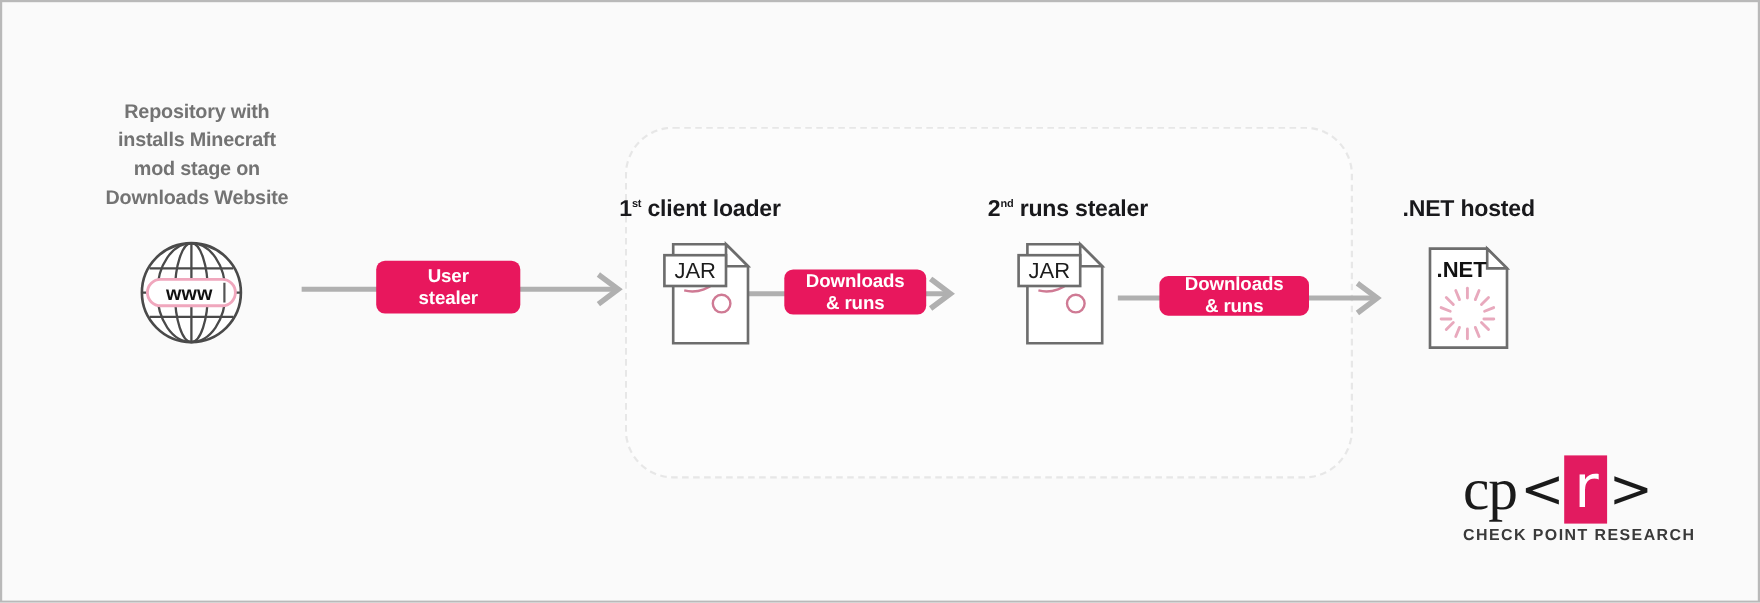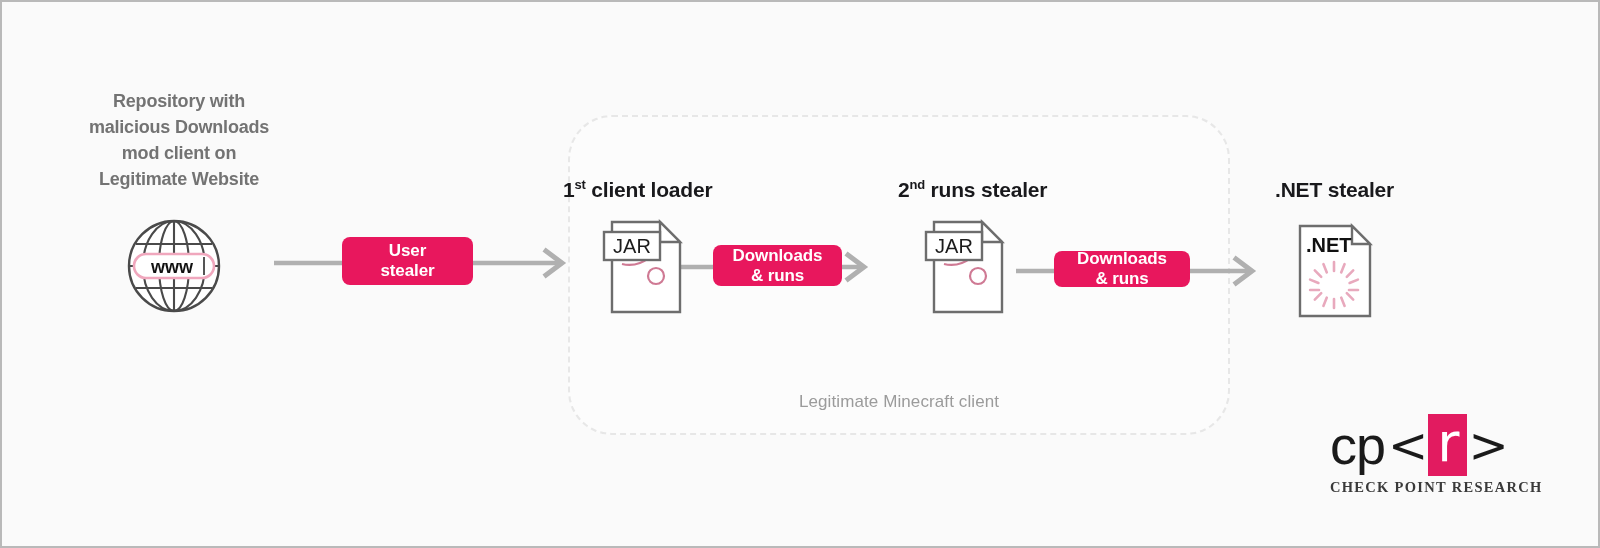--- a/index.html
+++ b/index.html
@@ -46,21 +46,21 @@
   
   .stage-title {
     position: absolute;
     font-size: 21px;
     font-weight: bold;
     color: #19191c;
     letter-spacing: -0.2px;
     white-space: nowrap;
   }
   .stage-title sup {
-    font-size: 13px;
+    font-size: 10px;
     font-weight: bold;
     vertical-align: super;
     line-height: 0;
   }
   #title-loader  { left: 561px; top: 176px; }
   #title-stealer { left: 896px; top: 176px; }
   #title-net     { left: 1273px; top: 176px; }
 
   
   .repo-caption {
@@ -135,58 +135,57 @@
   .cpr-mark {
     display: flex;
     align-items: center;
     height: 62px;
     font-size: 56px;
     font-weight: normal;
     color: #1a1a1a;
     letter-spacing: -1px;
     line-height: 1;
   }
-  .cpr-cp   { font-family: Liberation Sans, sans-serif; font-size: 54px; }
+  .cpr-cp   { font-family: Liberation Serif, serif; font-size: 54px; }
   .cpr-lt   { font-family: "DejaVu Sans", sans-serif; font-size: 48px; margin: 0 1px 0 3px; }
   .cpr-gt   { font-family: "DejaVu Sans", sans-serif; font-size: 48px; margin-left: 1px; }
   .cpr-rbox {
     background: #e21b60;
     color: #ffffff;
     padding: 2px 9px 6px 9px;
     font-family: "DejaVu Sans", sans-serif;
     font-size: 54px;
     line-height: 56px;
     height: 62px;
     display: inline-flex;
     align-items: center;
     box-sizing: border-box;
   }
   .cpr-sub {
     margin-top: 3px;
     font-size: 14.5px;
     font-weight: bold;
     color: #3a3a3a;
     letter-spacing: 1.3px;
-    font-family: Liberation Serif, serif;
+    font-family: Liberation Sans, sans-serif;
     white-space: nowrap;
   }
 </style>
 </head>
 <body>
 
 <div id="canvas">
 
   <div class="client-box"></div>
-  <div class="client-caption">Legitimate Minecraft client</div>
 
   <div class="repo-caption">
     <div>Repository with</div>
-    <div>malicious Downloads</div>
-    <div>mod client on</div>
-    <div>Legitimate Website</div>
+    <div>installs Minecraft</div>
+    <div>mod stage on</div>
+    <div>Downloads Website</div>
   </div>
 
   <svg class="globe" viewBox="0 0 96 96">
     <circle cx="48" cy="48" r="45" fill="#ffffff" stroke="#4a4a4a" stroke-width="2.4"></circle>
     <ellipse cx="48" cy="48" rx="15" ry="45" fill="none" stroke="#4a4a4a" stroke-width="2.1"></ellipse>
     <ellipse cx="48" cy="48" rx="31" ry="45" fill="none" stroke="#4a4a4a" stroke-width="2.1"></ellipse>
     <line x1="3" y1="48" x2="93" y2="48" stroke="#4a4a4a" stroke-width="2.1"></line>
     <line x1="10" y1="26" x2="86" y2="26" stroke="#4a4a4a" stroke-width="2.1"></line>
     <line x1="10" y1="70" x2="86" y2="70" stroke="#4a4a4a" stroke-width="2.1"></line>
     <line x1="48" y1="3" x2="48" y2="93" stroke="#4a4a4a" stroke-width="2.1"></line>
@@ -222,21 +221,21 @@
     <span>Downloads</span>
     <span>&amp; runs</span>
   </div>
 
   <div class="stage-title" id="title-loader">
     <span>1</span><sup>st</sup><span> client loader</span>
   </div>
   <div class="stage-title" id="title-stealer">
     <span>2</span><sup>nd</sup><span> runs stealer</span>
   </div>
-  <div class="stage-title" id="title-net">.NET stealer</div>
+  <div class="stage-title" id="title-net">.NET hosted</div>
 
   <svg class="file-icon" id="icon-jar1" viewBox="0 0 88 98">
     <path d="M10 4 H58 L78 24 V94 H10 Z" fill="#ffffff" stroke="#6d6d6d" stroke-width="2.4" stroke-linejoin="miter"></path>
     <path d="M58 4 V24 H78 Z" fill="#ffffff" stroke="#6d6d6d" stroke-width="2.4" stroke-linejoin="miter"></path>
     <path d="M20 46 A30 30 0 0 0 52 34" fill="none" stroke="#cf7a94" stroke-width="2.2"></path>
     <circle cx="54" cy="58" r="8" fill="none" stroke="#cf7a94" stroke-width="2.2"></circle>
     <rect x="2" y="14" width="56" height="28" fill="#ffffff" stroke="#6d6d6d" stroke-width="2.4"></rect>
     <text x="30" y="35" text-anchor="middle" font-family="'Liberation Sans', sans-serif" font-size="20" fill="#1c1c1c">JAR</text>
   </svg>
 

